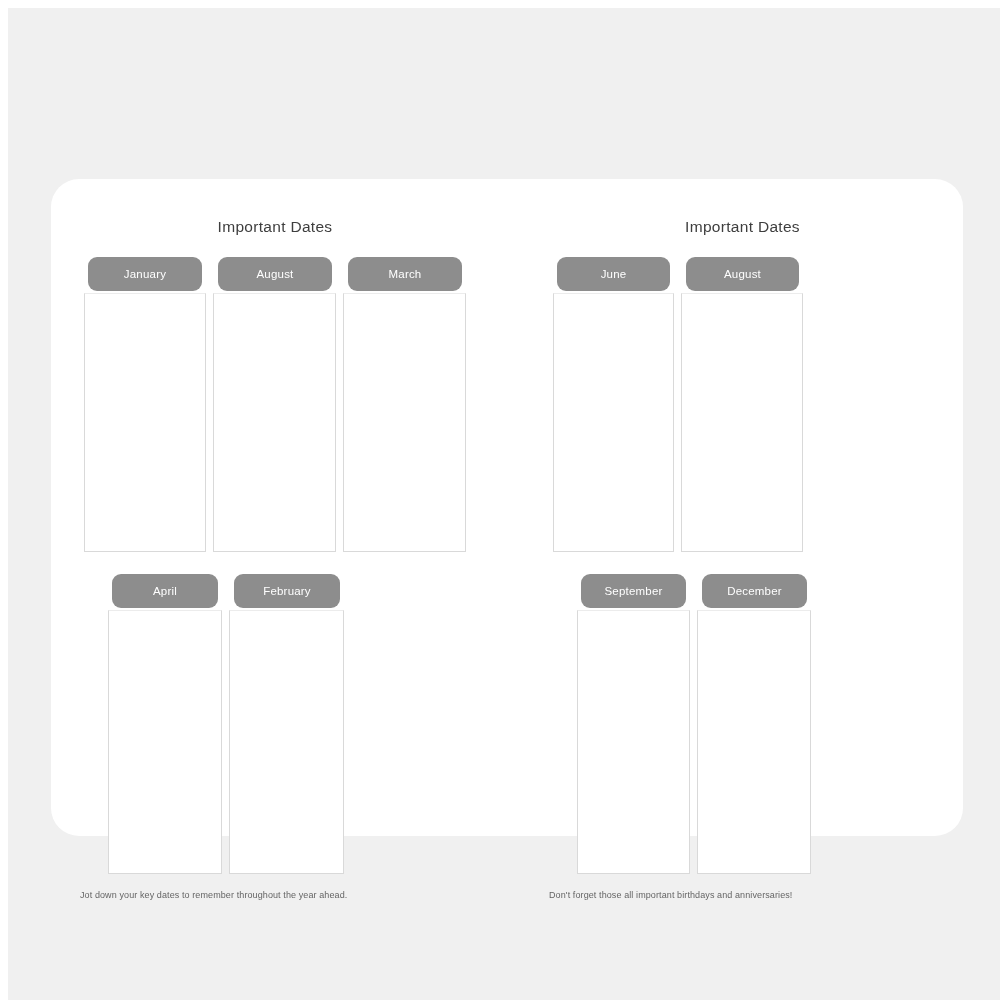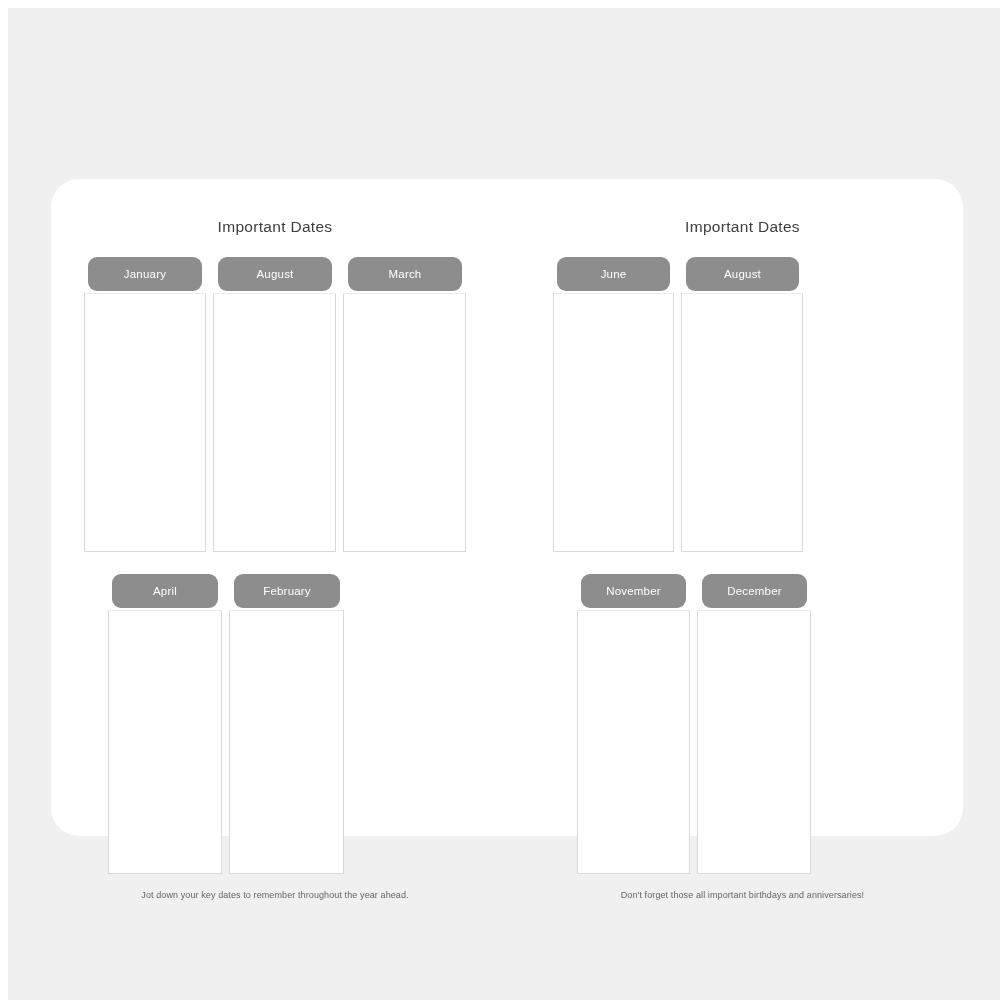--- a/index.html
+++ b/index.html
@@ -54,21 +54,20 @@
   .box {
     background: var(--card, #ffffff);
     border: 1px solid var(--box_border, #d9d9d9);
     border-top-color: var(--box_border_top, #ececec);
   }
   .month + .month .box { margin-left: -1px; }
   .box-r1 { height: 259px; }
   .box-r2 { height: 264px; }
   .caption {
     margin-top: 4px;
-    text-align: center;
     font-size: 9px;
     letter-spacing: 0.1px;
     color: var(--caption_text, #656565);
   }
 </style>
 </head>
 <body>
 
 <div class="canvas">
   <div class="card">
@@ -109,21 +108,21 @@
             <div class="pill">June</div>
             <div class="box box-r1"></div>
           </div>
           <div class="month">
             <div class="pill">August</div>
             <div class="box box-r1"></div>
           </div>
         </div>
       <div class="grid row2">
           <div class="month">
-            <div class="pill">November</div>
+            <div class="pill">September</div>
             <div class="box box-r2"></div>
           </div>
           <div class="month">
             <div class="pill">December</div>
             <div class="box box-r2"></div>
           </div>
         </div>
       <p class="caption">Don't forget those all important birthdays and anniversaries!</p>
     </section>
 

